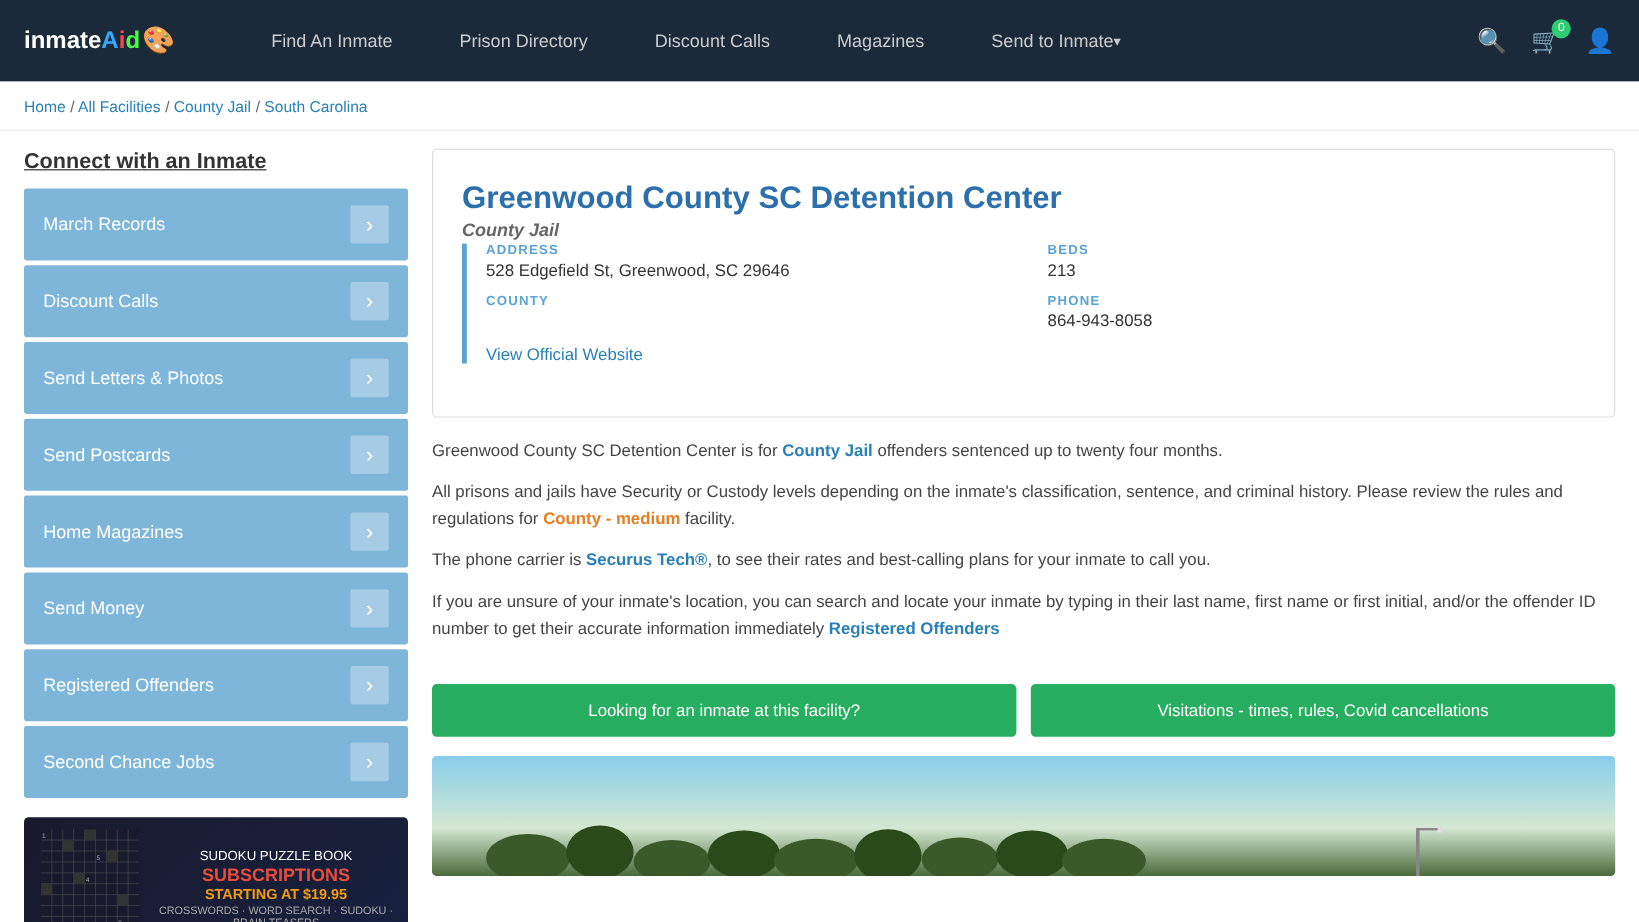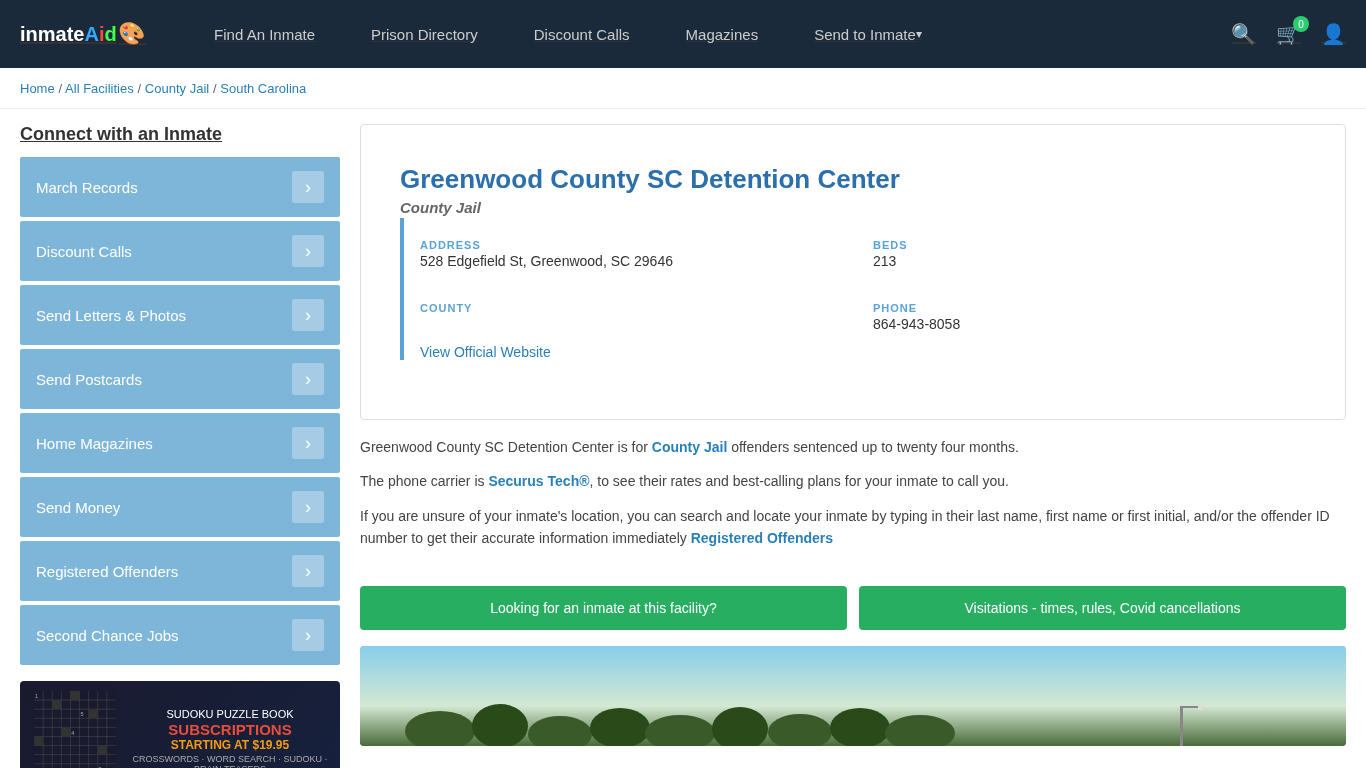--- a/index.html
+++ b/index.html
@@ -5,22 +5,21 @@
     * { margin: 0; padding: 0; box-sizing: border-box; }
     body { font-family: Arial, sans-serif; font-size: 14px; color: #333; background: #fff; width: 1366px; }
 
     
     .header {
       background: #1a2a3a;
       height: 68px;
       display: flex;
       align-items: center;
       padding: 0 20px;
-      gap: 0;
-      text-decoration: underline;
+      gap: 12px;
     }
     .logo-area {
       display: flex;
       align-items: center;
       margin-right: 40px;
     }
     .nav-links {
       display: flex;
       align-items: center;
       flex: 1;
@@ -152,21 +151,21 @@
     .ad-price { color: #f39c12; font-size: 12px; font-weight: bold; }
     .ad-games { color: #aaa; font-size: 9px; margin-top: 2px; }
 
     
     .content {
       flex: 1;
     }
     .facility-card {
       border: 1px solid #ddd;
       border-radius: 4px;
-      padding: 39px;
+      padding: 24px;
       margin-bottom: 16px;
     }
     .facility-title {
       color: #2c6fad;
       font-size: 26px;
       font-weight: bold;
       margin-bottom: 4px;
     }
     .facility-type {
       color: #666;
@@ -189,21 +188,20 @@
       gap: 12px 20px;
       margin-bottom: 20px;
     }
     .info-label {
       color: #5ba3d4;
       font-size: 11px;
       font-weight: bold;
       text-transform: uppercase;
       letter-spacing: 1px;
       margin-bottom: 2px;
-      margin-top: 21px;
     }
     .info-value {
       color: #333;
       font-size: 14px;
     }
     .info-link {
       color: #2980b9;
       text-decoration: none;
       font-size: 14px;
     }
@@ -406,20 +404,23 @@
           <a href="#" class="info-link">View Official Website</a>
         </div>
       </div>
     </div>
 
     <div class="description">
       <p>
         <span>Greenwood County SC Detention Center is for </span><a href="#" class="highlight-link">County Jail</a><span> offenders sentenced up to twenty four months.</span>
       </p>
       <p>
+        <span>All prisons and jails have Security or Custody levels depending on the inmate's classification, sentence, and criminal history. Please review the rules and regulations for </span><a href="#" class="highlight-link orange">County - medium</a><span> facility.</span>
+      </p>
+      <p>
         <span>The phone carrier is </span><a href="#" class="highlight-link">Securus Tech®</a><span>, to see their rates and best-calling plans for your inmate to call you.</span>
       </p>
       <p>
         <span>If you are unsure of your inmate's location, you can search and locate your inmate by typing in their last name, first name or first initial, and/or the offender ID number to get their accurate information immediately </span><a href="#" class="highlight-link">Registered Offenders</a>
       </p>
     </div>
 
     <div class="action-buttons">
       <button class="btn-green">Looking for an inmate at this facility?</button>
       <button class="btn-green">Visitations - times, rules, Covid cancellations</button>

